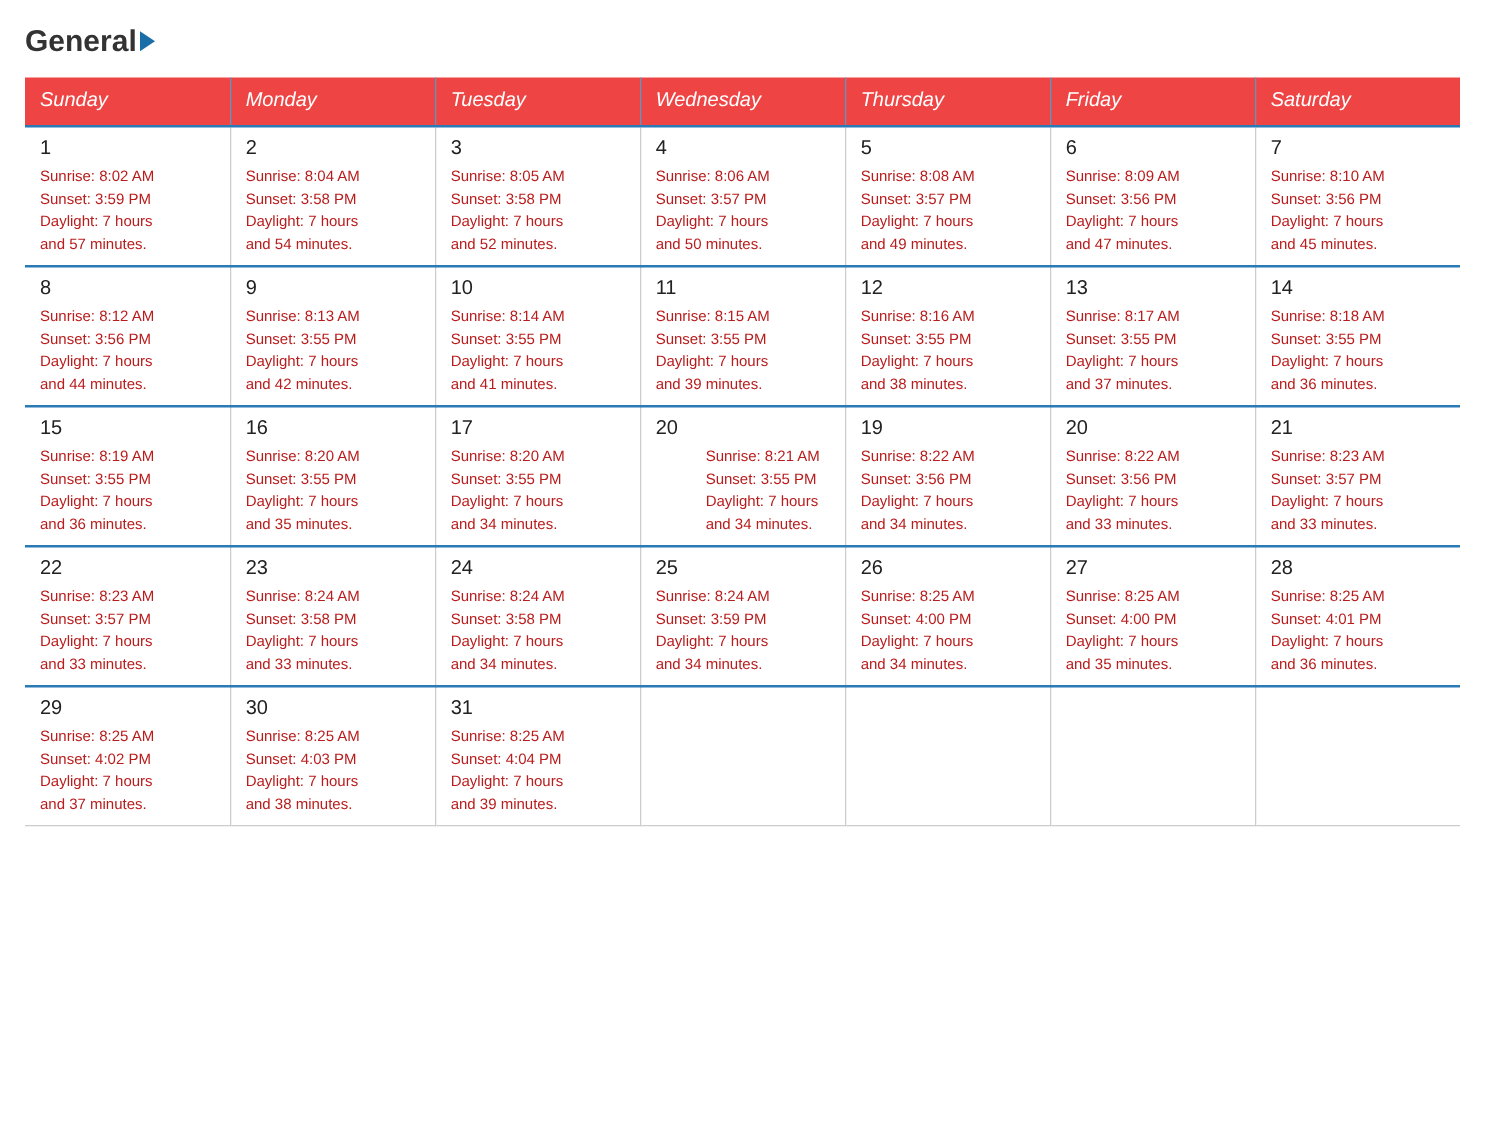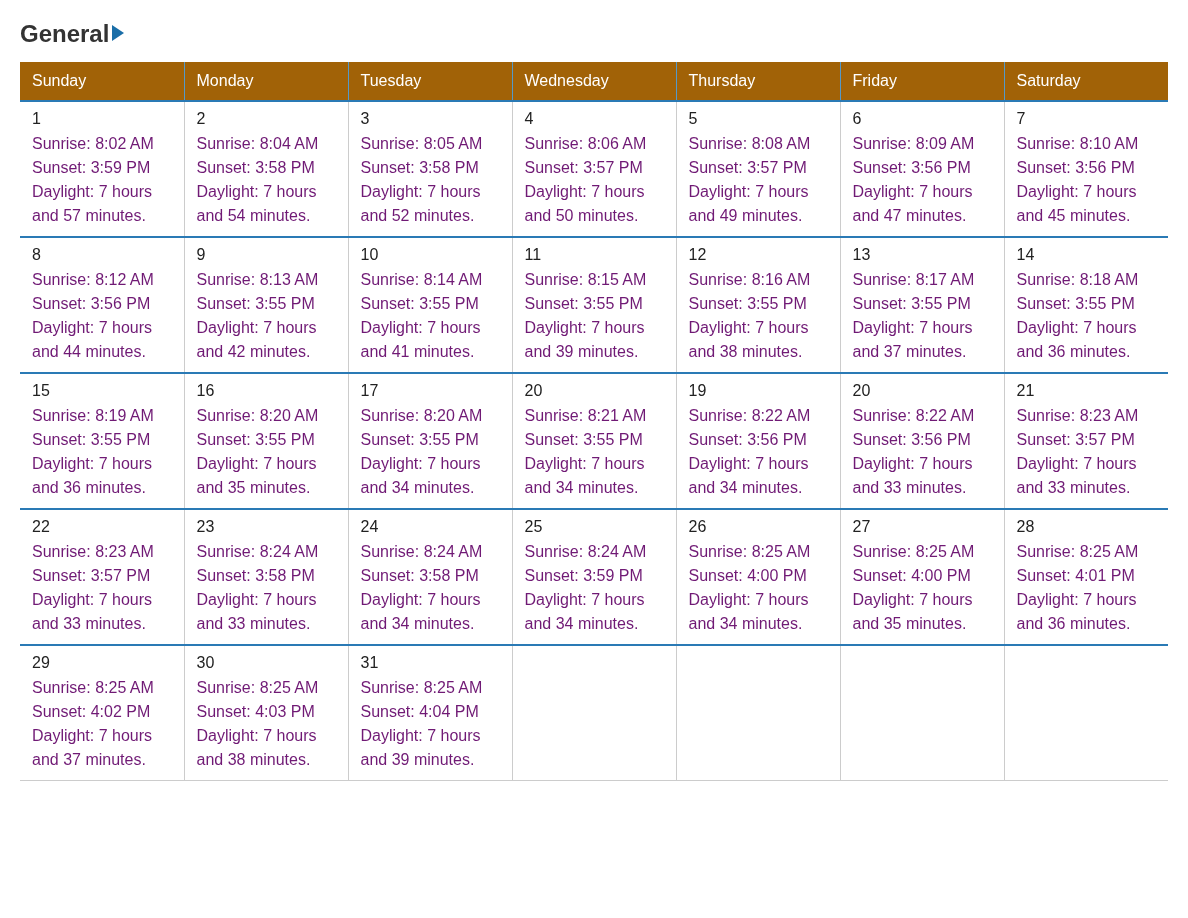--- a/index.html
+++ b/index.html
@@ -31,21 +31,22 @@
     }
     .location {
       font-size: 20px;
       color: #444;
     }
     table {
       width: 100%;
       border-collapse: collapse;
     }
     thead tr {
-      background-color: #a16207;
+      background-color: #ef4444;
+      font-style: italic;
     }
     thead th {
       color: #fff;
       font-size: 16px;
       font-weight: normal;
       padding: 10px 12px;
       text-align: left;
       border-right: 1px solid #5599c8;
     }
     thead th:last-child {
@@ -67,23 +68,23 @@
       border-right: none;
     }
     .day-number {
       font-size: 16px;
       font-weight: normal;
       color: #222;
       display: block;
       margin-bottom: 4px;
     }
     .day-info {
-      font-size: 16px;
+      font-size: 12px;
       line-height: 1.5;
-      color: #701a75;
+      color: #b91c1c;
     }
     tbody tr:last-child td {
       border-bottom: 1px solid #ccc;
     }
   </style>
 </head>
 <body>
 
 <div class="header">
   <div class="logo">
@@ -231,21 +232,21 @@
         </td>
         <td>
           <span class="day-number">17</span>
           <div class="day-info" style="white-space: pre-line;">Sunrise: 8:20 AM
 Sunset: 3:55 PM
 Daylight: 7 hours
 and 34 minutes.</div>
         </td>
         <td>
           <span class="day-number">20</span>
-          <div class="day-info" style="white-space: pre-line;">Sunrise: 8:21 AM
+          <div class="day-info" style="white-space: pre-line; margin-left: 40px;">Sunrise: 8:21 AM
 Sunset: 3:55 PM
 Daylight: 7 hours
 and 34 minutes.</div>
         </td>
         <td>
           <span class="day-number">19</span>
           <div class="day-info" style="white-space: pre-line;">Sunrise: 8:22 AM
 Sunset: 3:56 PM
 Daylight: 7 hours
 and 34 minutes.</div>

